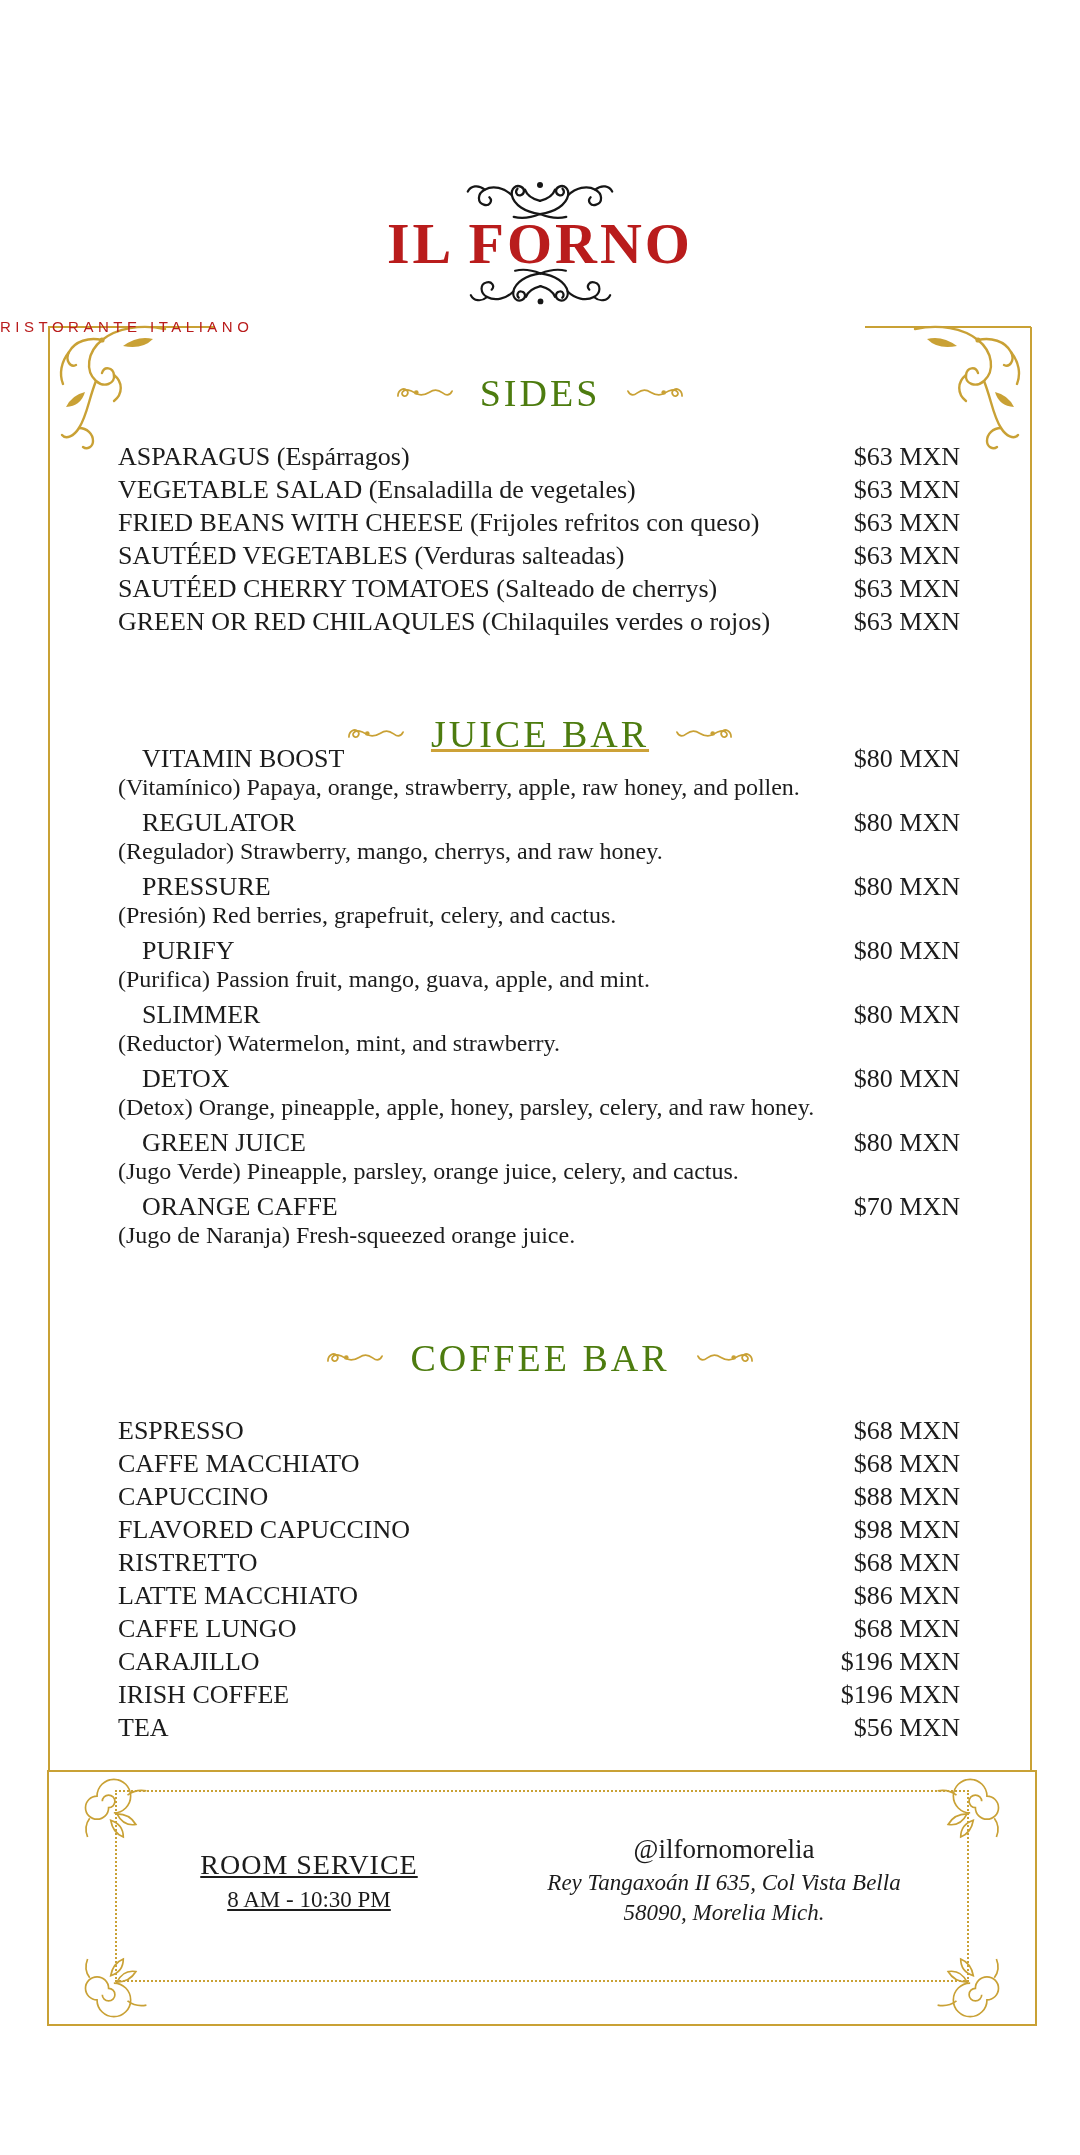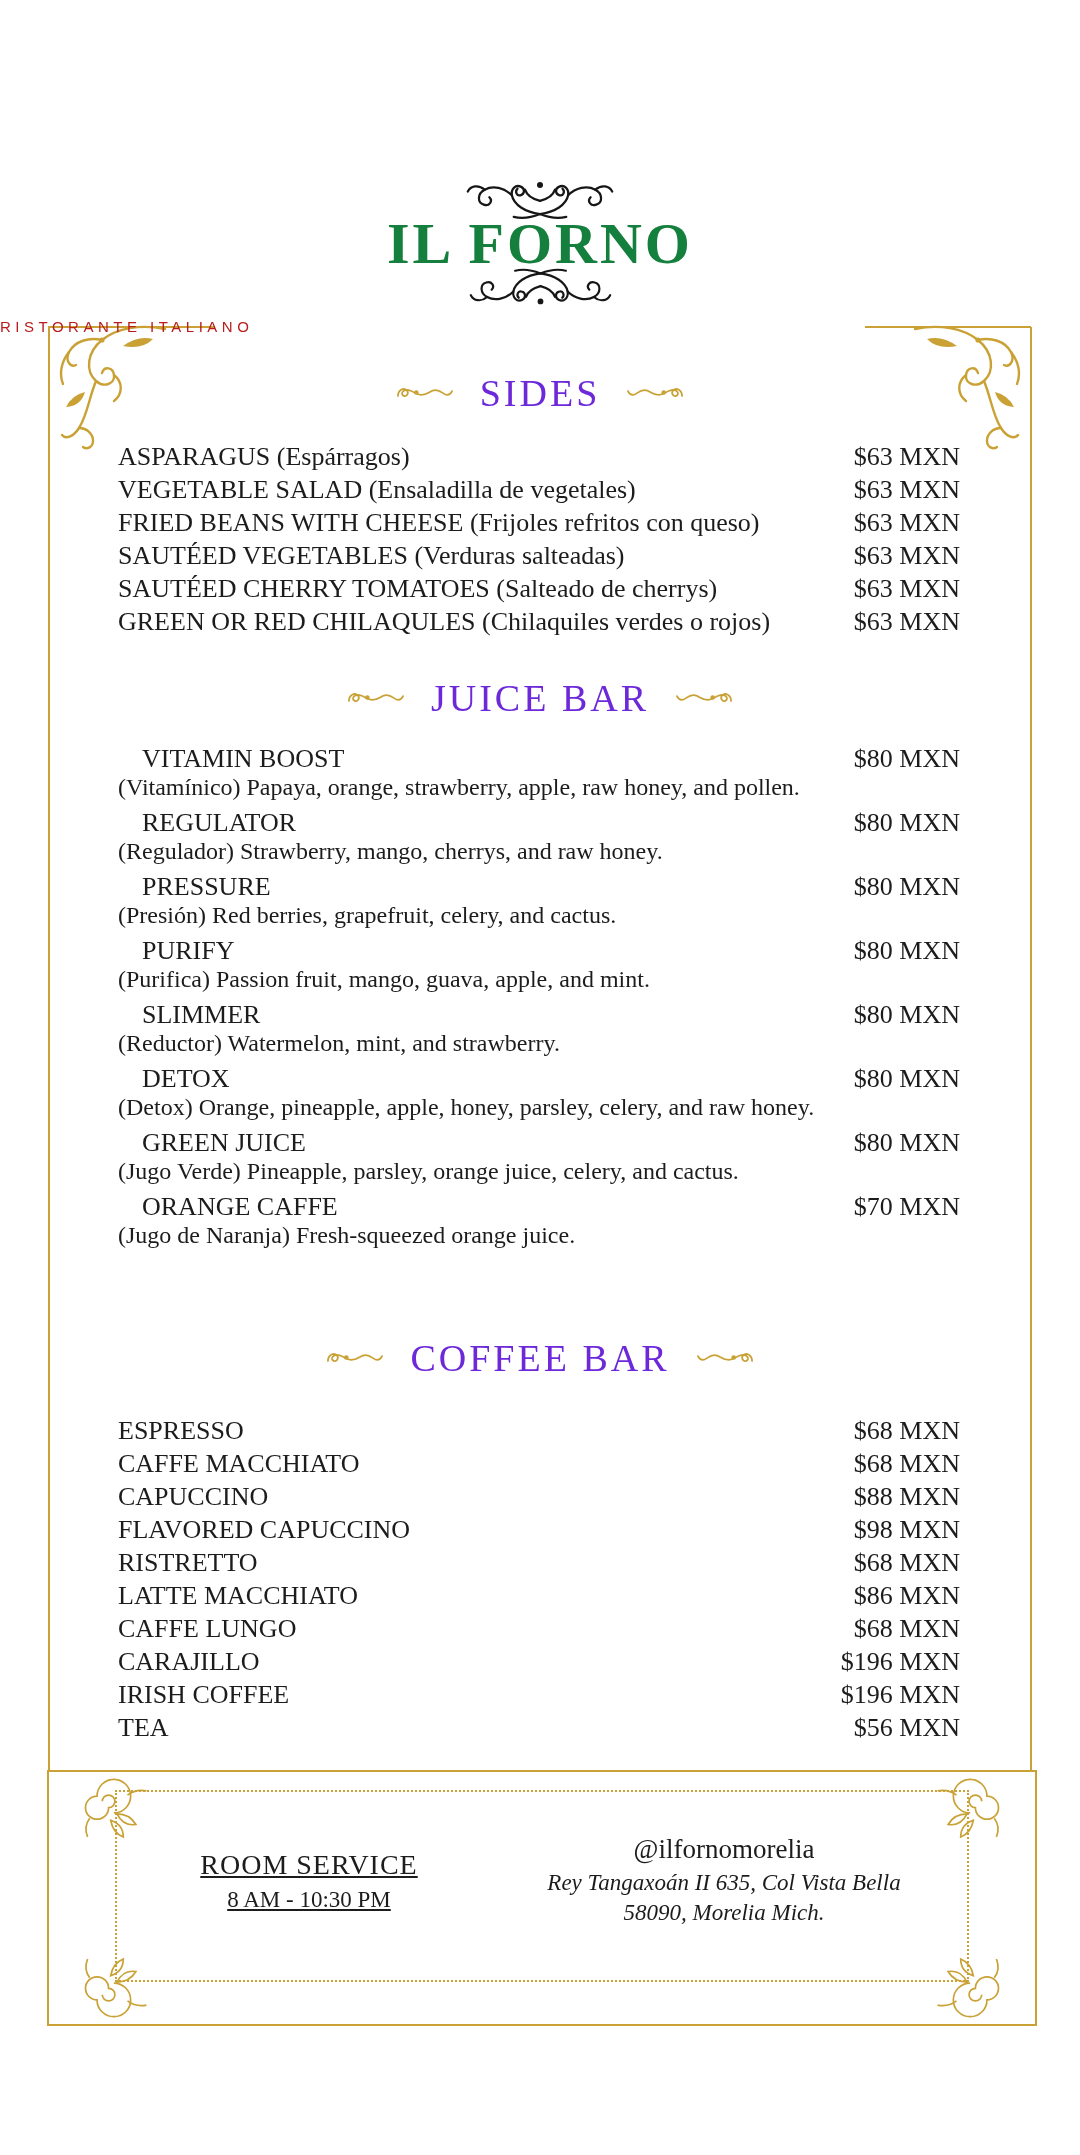--- a/index.html
+++ b/index.html
@@ -19,41 +19,41 @@
   .corner-left{left:56px;top:322px;width:112px;height:130px;}
   .corner-right{left:912px;top:322px;width:112px;height:130px;transform:scaleX(-1);}
 
   
   .logo-wrap{position:absolute;left:0;top:0;width:1080px;text-align:center;}
   .logo-flourish{position:absolute;color:#161616;}
   .lf-top{left:465px;top:180px;width:150px;height:40px;}
   .lf-bottom{left:468px;top:268px;width:145px;height:38px;transform:scaleY(-1);}
   .logo-text{
     position:absolute;left:0;top:210px;width:1080px;text-align:center;
-    font-size:58px;font-weight:700;letter-spacing:3px;color:#15803d;
+    font-size:58px;font-weight:700;letter-spacing:3px;color:#b91c1c;
     text-transform:uppercase;
   }
   .tagline{
     position:absolute;left:0;top:318px;width:1080px;text-align:left;
     font-family:"Liberation Sans","DejaVu Sans",sans-serif;
     font-size:15px;letter-spacing:4.5px;color:#b91c1c;
   }
 
   
   .section-header{
     position:absolute;left:0;width:1080px;display:flex;align-items:center;
     justify-content:center;gap:26px;color:#cda238;
   }
   .section-header h2{
-    margin:0;font-size:38px;font-weight:400;letter-spacing:3px;color:#6d28d9;
+    margin:0;font-size:38px;font-weight:400;letter-spacing:3px;color:#4d7c0f;
   }
   .swirl{width:58px;height:20px;color:#c9a135;flex:0 0 auto;}
   .swirl.flip{transform:scaleX(-1);}
   .sh-sides{top:371px;}
-  .sh-juice{top:676px;}
+  .sh-juice{top:712px;text-decoration:underline;}
   .sh-coffee{top:1336px;}
 
   
   .menu-list{position:absolute;left:118px;width:842px;}
   .sides-list{top:440px;}
   .coffee-list{top:1414px;}
   .plain-row{
     display:flex;justify-content:space-between;align-items:center;
     height:33px;font-size:26px;
   }

